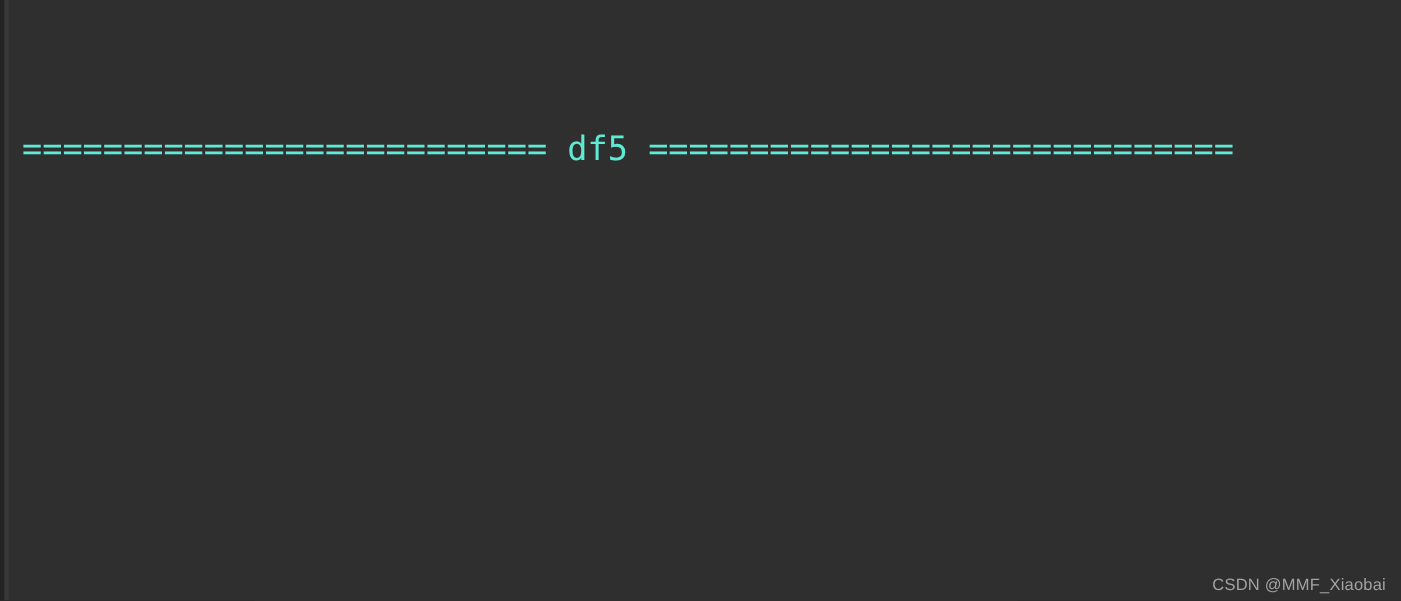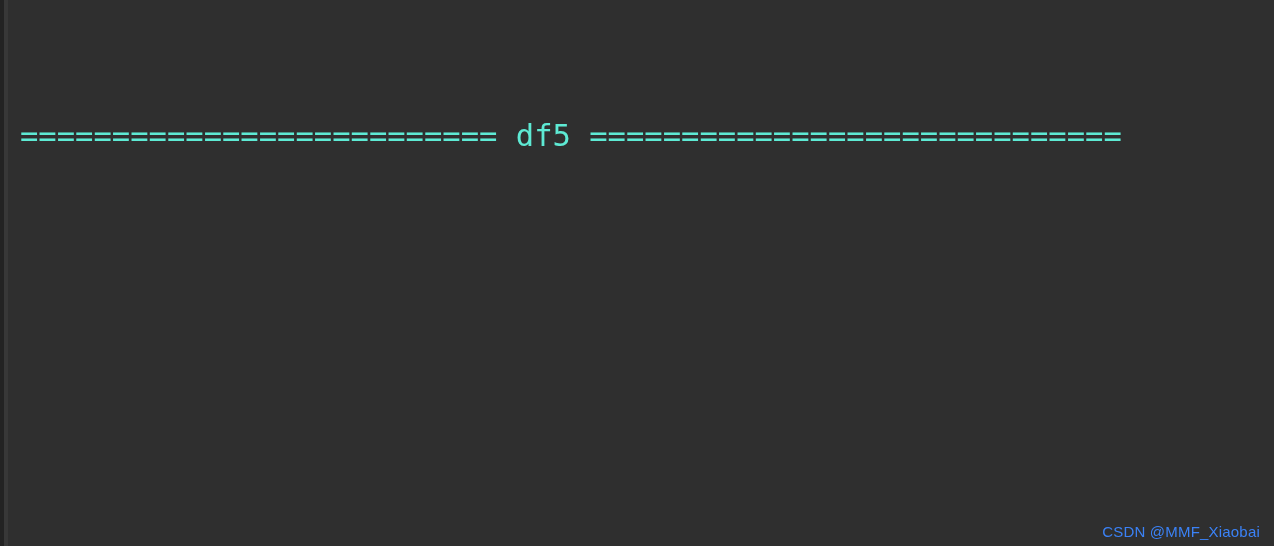--- a/index.html
+++ b/index.html
@@ -44,21 +44,21 @@
   }
   .console .line {
     display: block;
     height: 54.6px;
     white-space: pre;
   }
   .watermark {
     position: absolute;
     right: 14px;
     bottom: 6px;
-    color: #3b82f6;
+    color: #a3a3a3;
     font-size: 15px;
     font-family: "Liberation Sans", sans-serif;
     letter-spacing: 0.2px;
     white-space: pre;
   }
 </style>
 </head>
 <body>
 
 <div id="screen">

